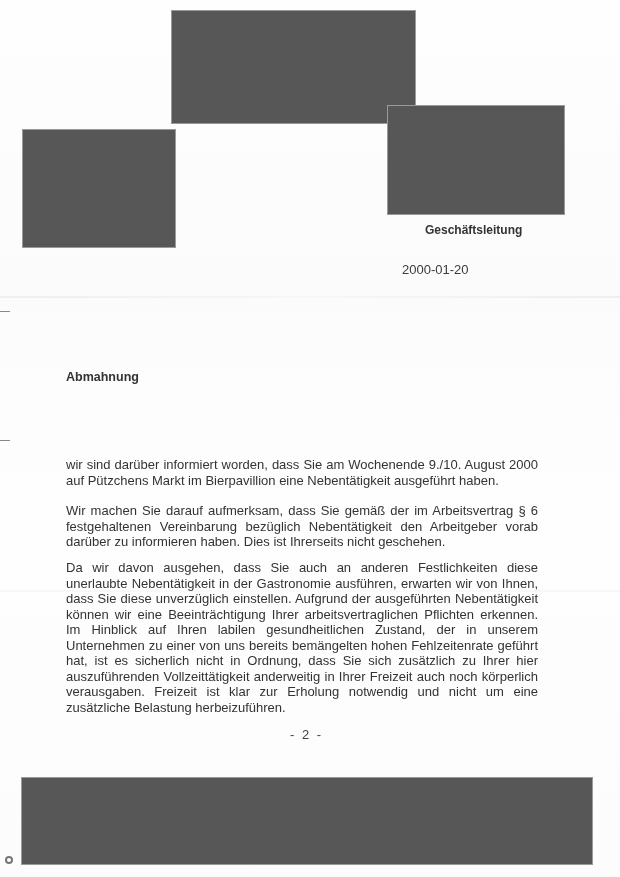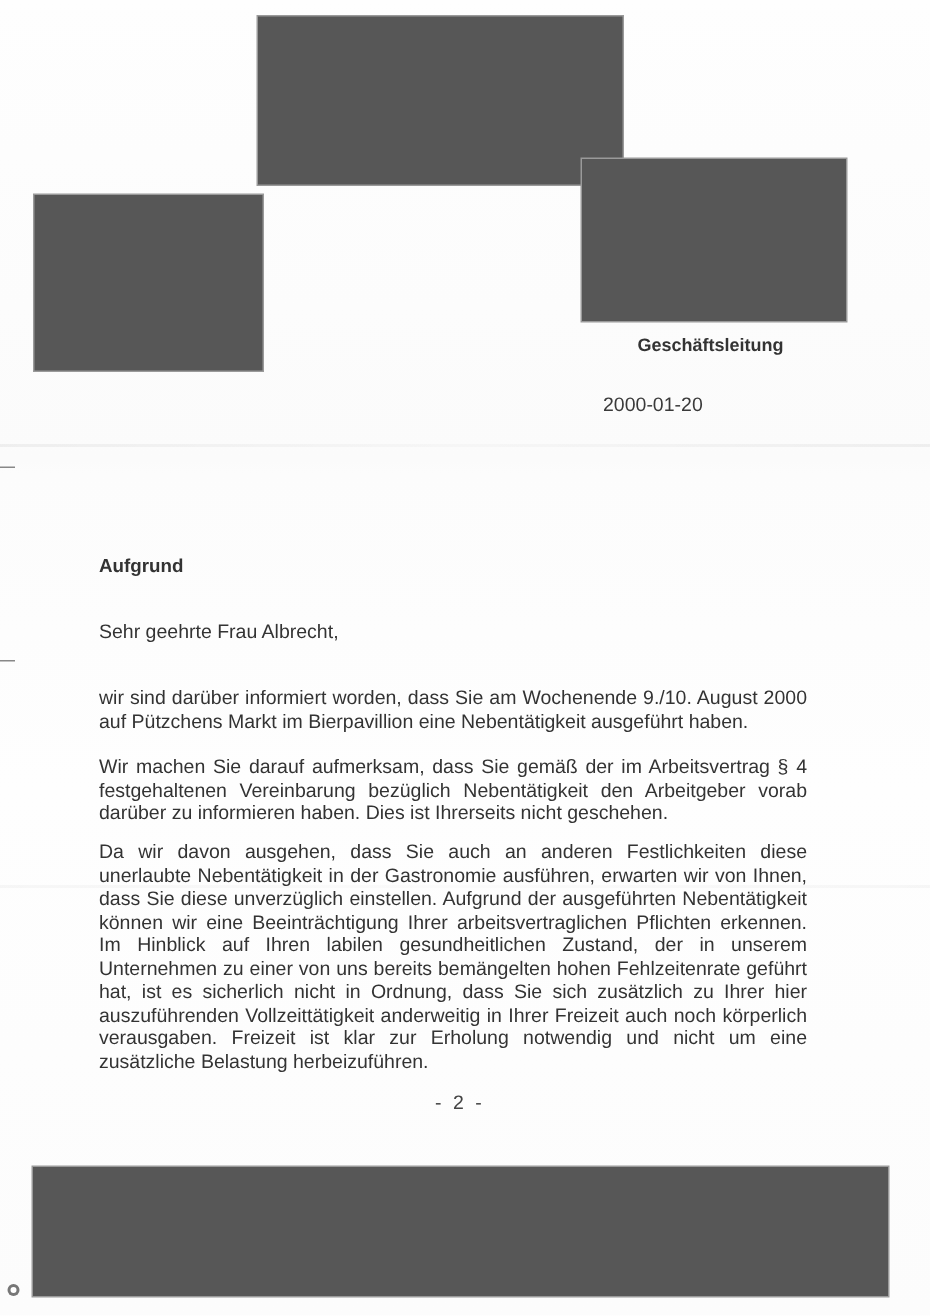--- a/index.html
+++ b/index.html
@@ -127,25 +127,24 @@
   <div class="margin-mark" style="top: 311px;"></div>
   <div class="margin-mark" style="top: 440px;"></div>
 
   <div class="redact" style="left:172px; top:11px; width:243px; height:112px;"></div>
   <div class="redact" style="left:23px; top:130px; width:152px; height:117px;"></div>
   <div class="redact" style="left:388px; top:106px; width:176px; height:108px;"></div>
 
   <div class="dept">Geschäftsleitung</div>
   <div class="date">2000-01-20</div>
 
-  <div class="subject">Aufgrund</div>
-  <div class="salutation">Sehr geehrte Frau Albrecht,</div>
+  <div class="subject">Abmahnung</div>
 
   <p class="para p1">wir sind darüber informiert worden, dass Sie am Wochenende 9./10. August 2000 auf Pützchens Markt im Bierpavillion eine Nebentätigkeit ausgeführt haben.</p>
-  <p class="para p2">Wir machen Sie darauf aufmerksam, dass Sie gemäß der im Arbeitsvertrag § 4 festgehaltenen Vereinbarung bezüglich Nebentätigkeit den Arbeitgeber vorab darüber zu  informieren haben. Dies ist Ihrerseits nicht geschehen.</p>
+  <p class="para p2">Wir machen Sie darauf aufmerksam, dass Sie gemäß der im Arbeitsvertrag § 6 festgehaltenen Vereinbarung bezüglich Nebentätigkeit den Arbeitgeber vorab darüber zu  informieren haben. Dies ist Ihrerseits nicht geschehen.</p>
   <p class="para p3">Da wir davon ausgehen, dass Sie auch an anderen Festlichkeiten diese unerlaubte Nebentätigkeit in der Gastronomie ausführen, erwarten wir von Ihnen, dass Sie diese unverzüglich einstellen. Aufgrund der ausgeführten Nebentätigkeit können wir eine Beeinträchtigung  Ihrer arbeitsvertraglichen Pflichten erkennen. Im Hinblick auf Ihren labilen gesundheitlichen Zustand, der in unserem Unternehmen zu einer von uns bereits bemängelten hohen Fehlzeitenrate geführt hat, ist es sicherlich nicht in Ordnung, dass Sie sich zusätzlich zu Ihrer hier auszuführenden Vollzeittätigkeit anderweitig in Ihrer Freizeit  auch noch körperlich verausgaben. Freizeit ist klar zur Erholung notwendig und nicht um eine zusätzliche Belastung herbeizuführen.</p>
 
   <div class="pagenum">- 2 -</div>
 
   <div class="redact" style="left:22px; top:778px; width:570px; height:86px;"></div>
 
   <div class="recycle">
     <div class="recycle-text"></div>
     <div class="recycle-icon"></div>
   </div>

